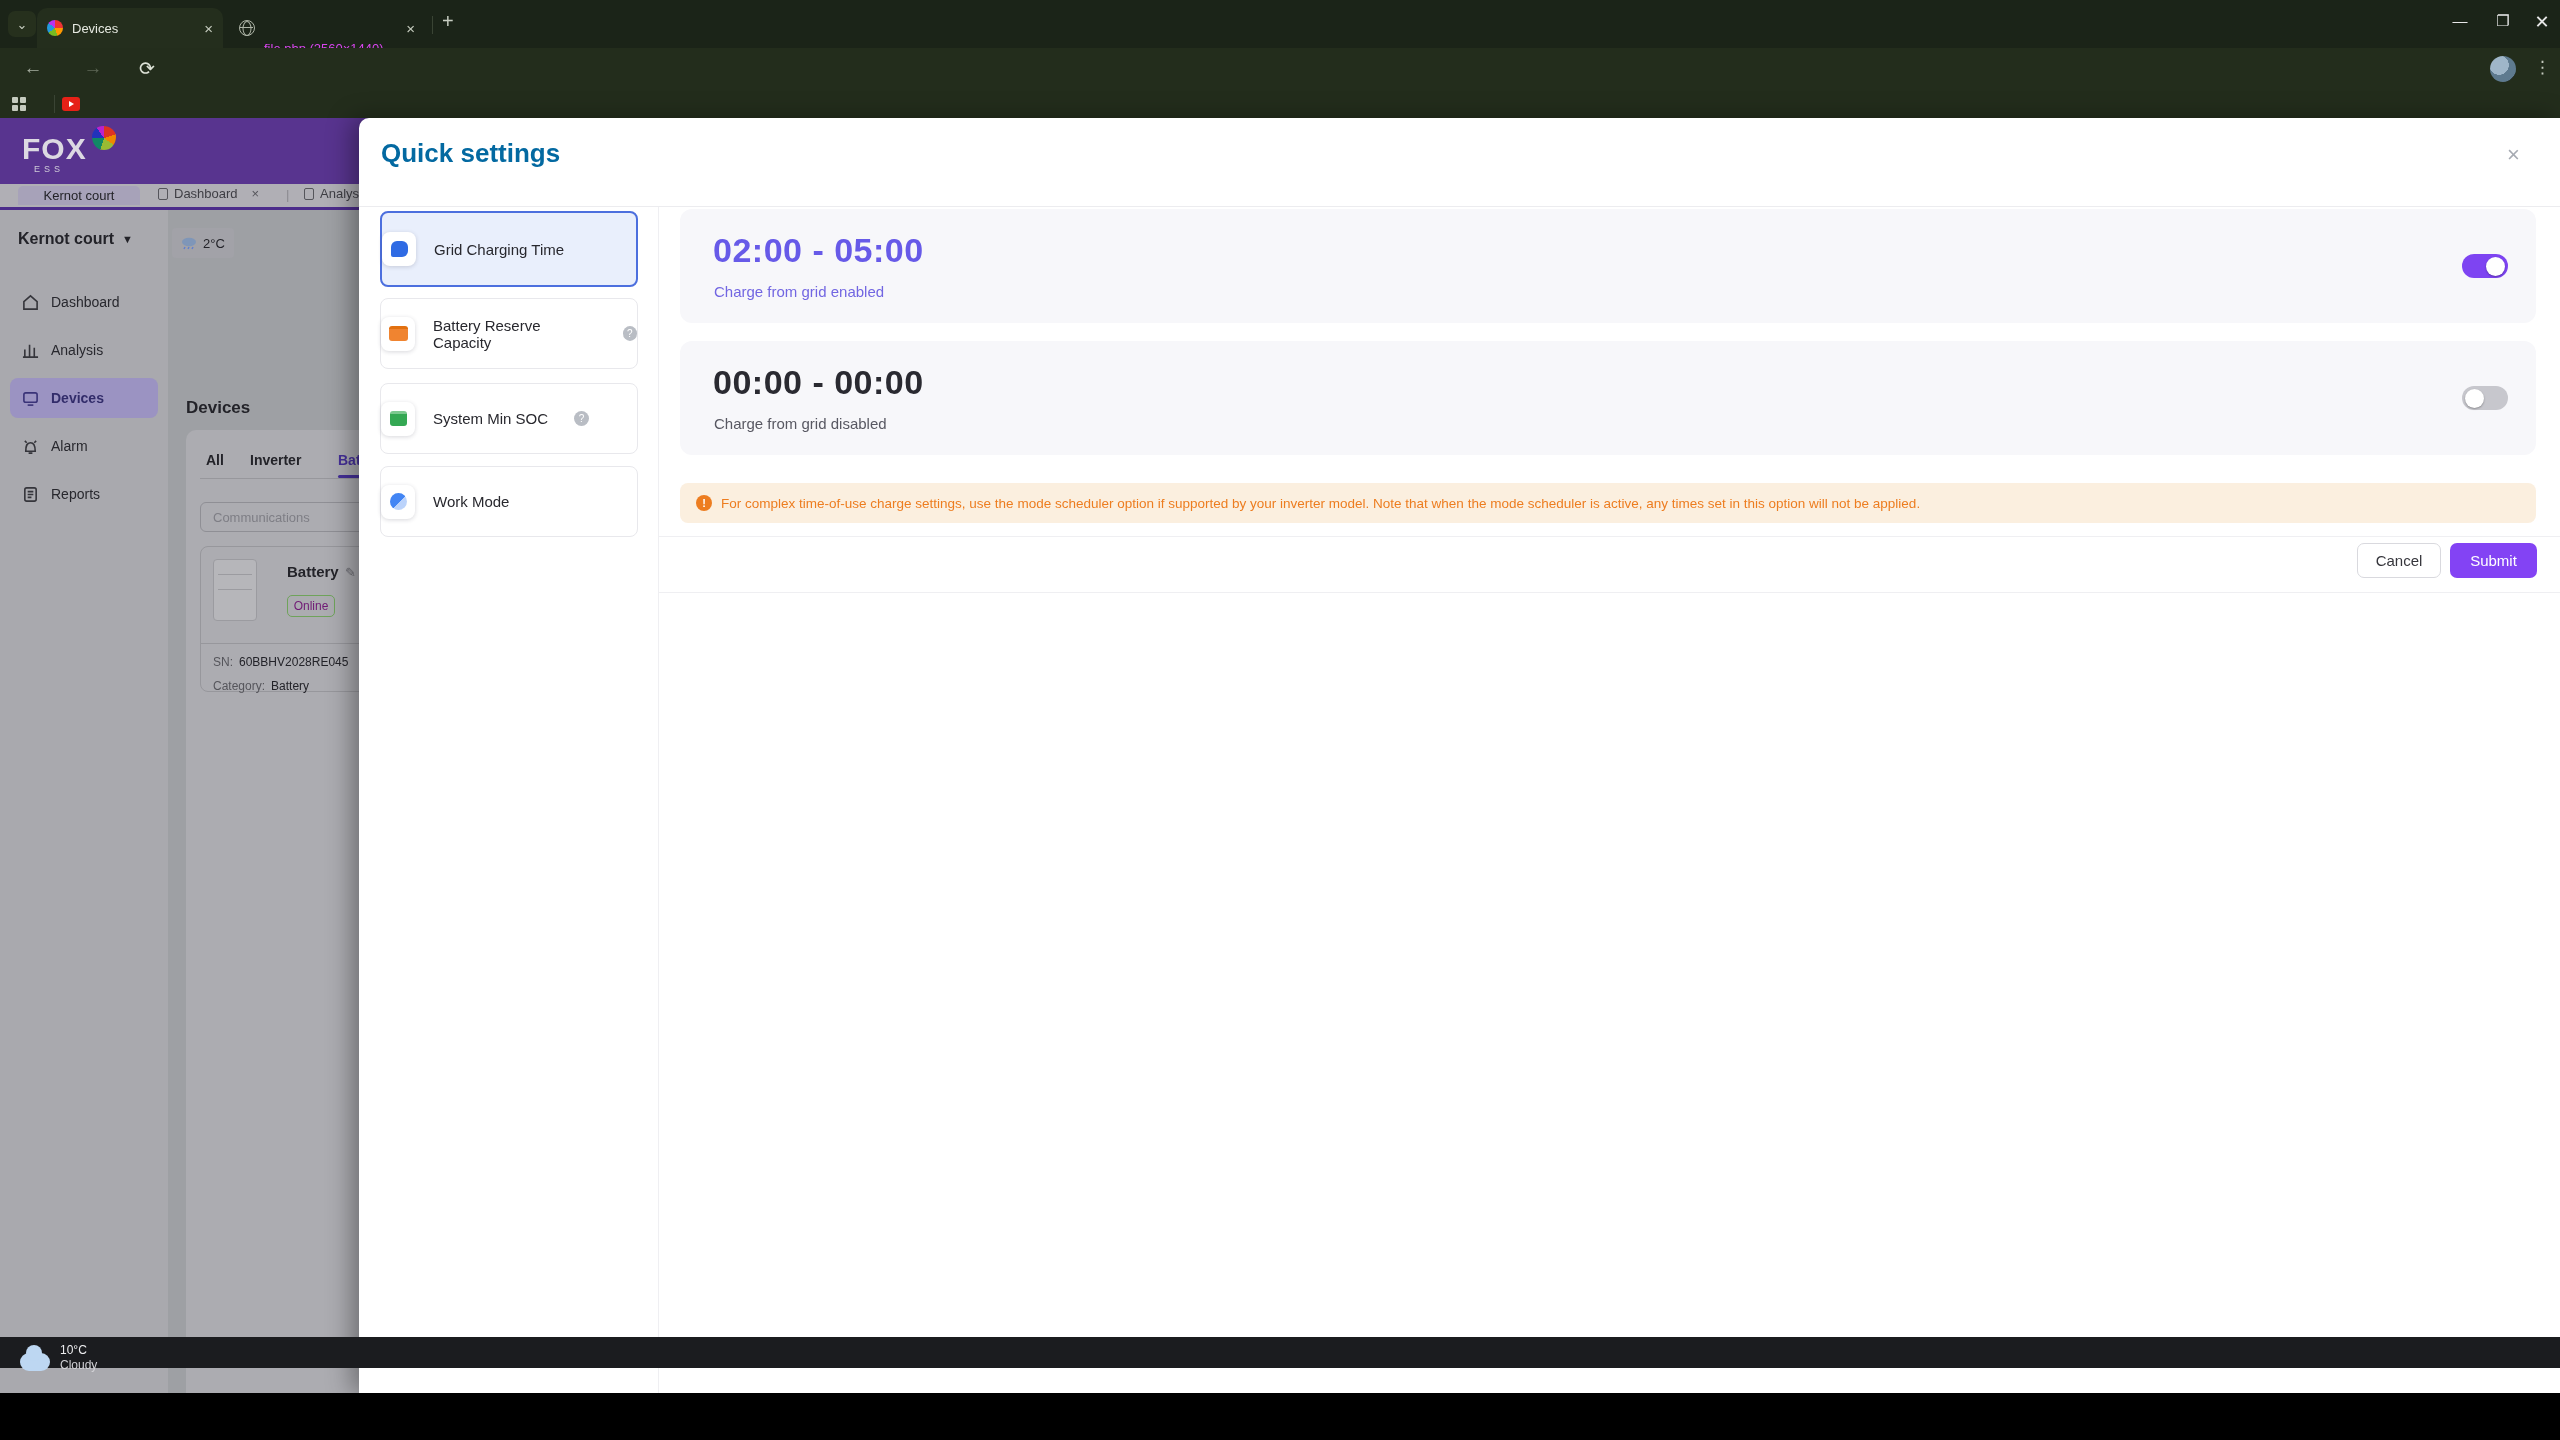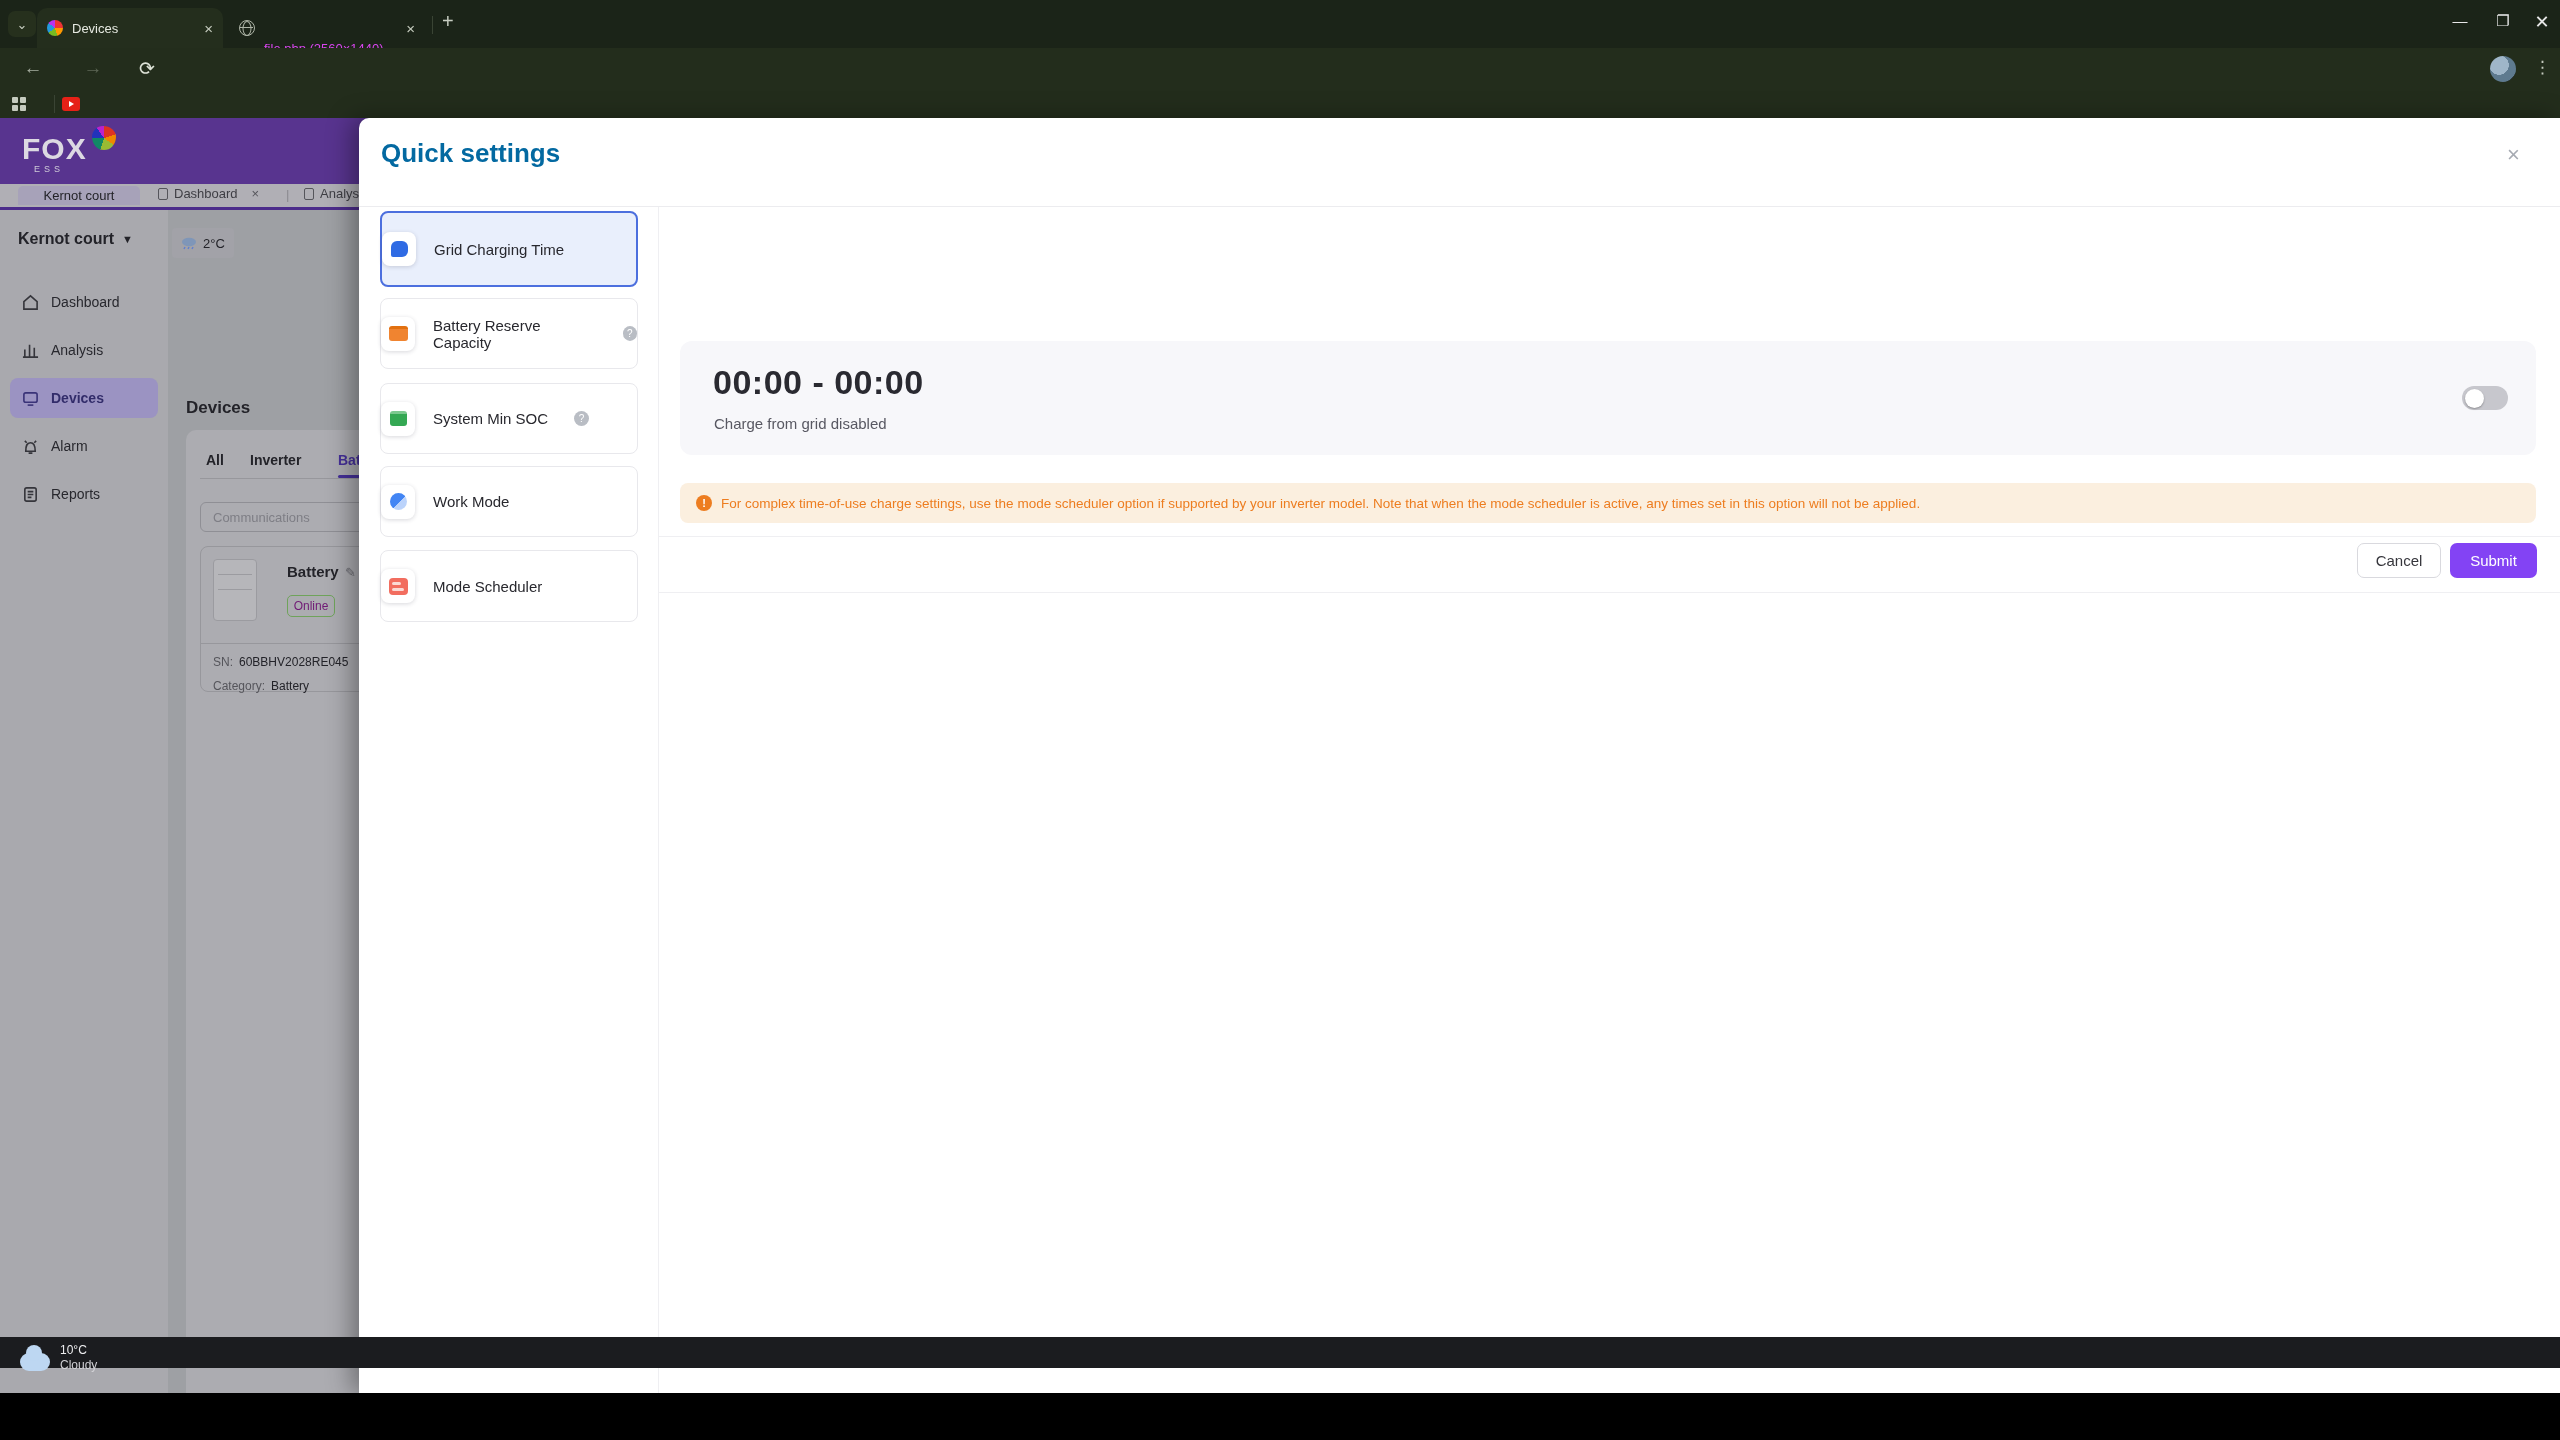--- a/index.html
+++ b/index.html
@@ -292,27 +292,28 @@
       </span>
     <span class="mlabel">System Min SOC</span>
     <span class="helpc">?</span>
   </div>
   <div class="abs mcard" style="top:348px;height:71px;">
     <span class="tile">
         <span class="g4"></span>
       </span>
     <span class="mlabel">Work Mode</span>
   </div>
-  <div class="abs mcard" style="top:432px;height:72px;">
-    <span class="tile">
-        <span class="g5"></span>
-      </span>
-    <span class="mlabel">Mode Scheduler</span>
-  </div>
-
+
+  <div class="abs pcard" style="top:91px;">
+    <div class="abs ptime t-on">02:00 - 05:00</div>
+    <div class="abs psub s-on">Charge from grid enabled</div>
+    <div class="abs toggle on">
+        <span class="knob"></span>
+      </div>
+  </div>
   <div class="abs pcard" style="top:223px;">
     <div class="abs ptime t-off">00:00 - 00:00</div>
     <div class="abs psub s-off">Charge from grid disabled</div>
     <div class="abs toggle">
         <span class="knob"></span>
       </div>
   </div>
 
   <div id="warnbar" class="abs">
     <span class="warnic">!</span>

